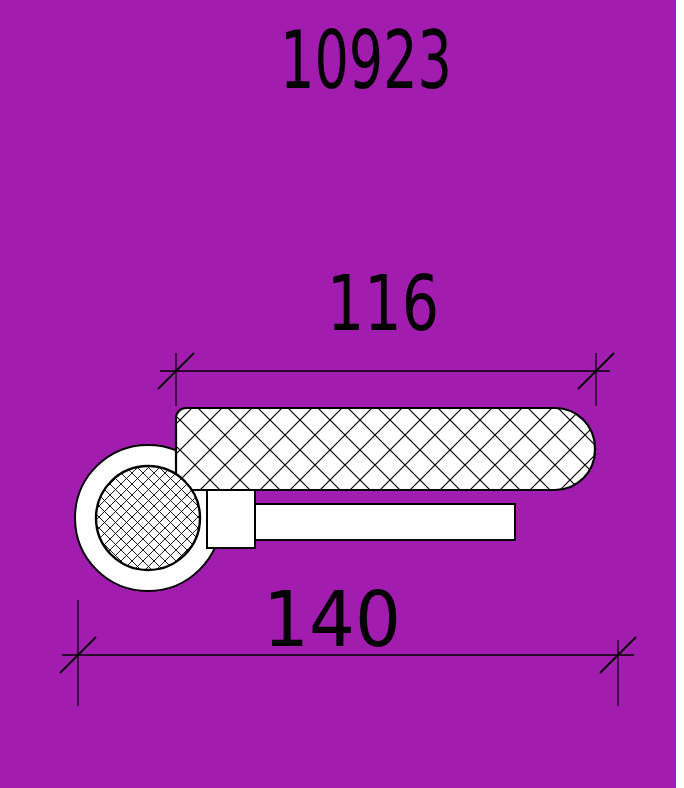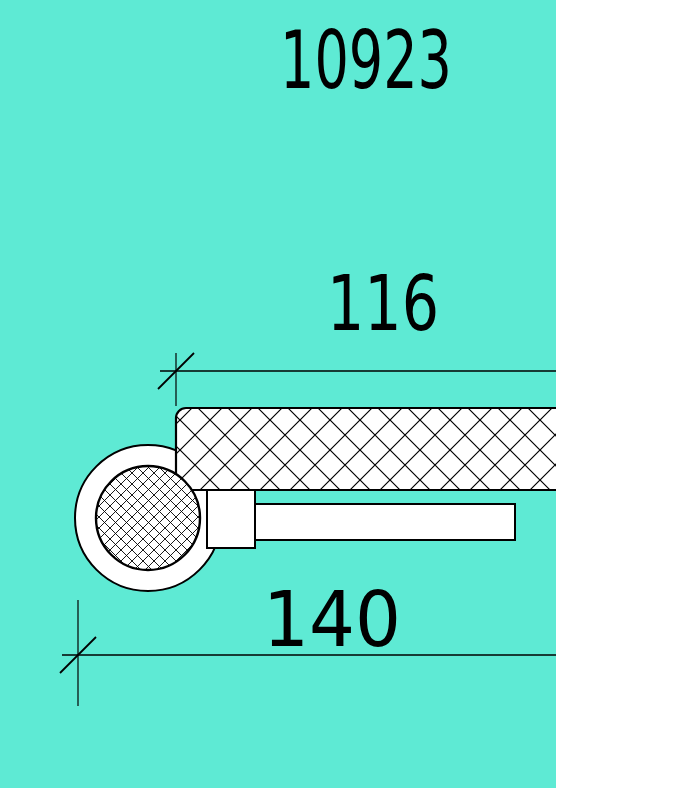--- a/index.html
+++ b/index.html
@@ -2,23 +2,23 @@
 <html><head>
 <meta charset="utf-8">
 <style>
   html, body {
     margin: 0;
     padding: 0;
     background: #ffffff;
   }
   .stage {
     position: relative;
-    width: 556px;
+    width: 676px;
     height: 788px;
-    background: #5eead4;
+    background: #a21caf;
     overflow: hidden;
     font-family: "DejaVu Sans", sans-serif;
   }
   svg {
     display: block;
   }
   text.cad-text {
     font-family: "DejaVu Sans", sans-serif;
     font-weight: 400;
     fill: #000000;

